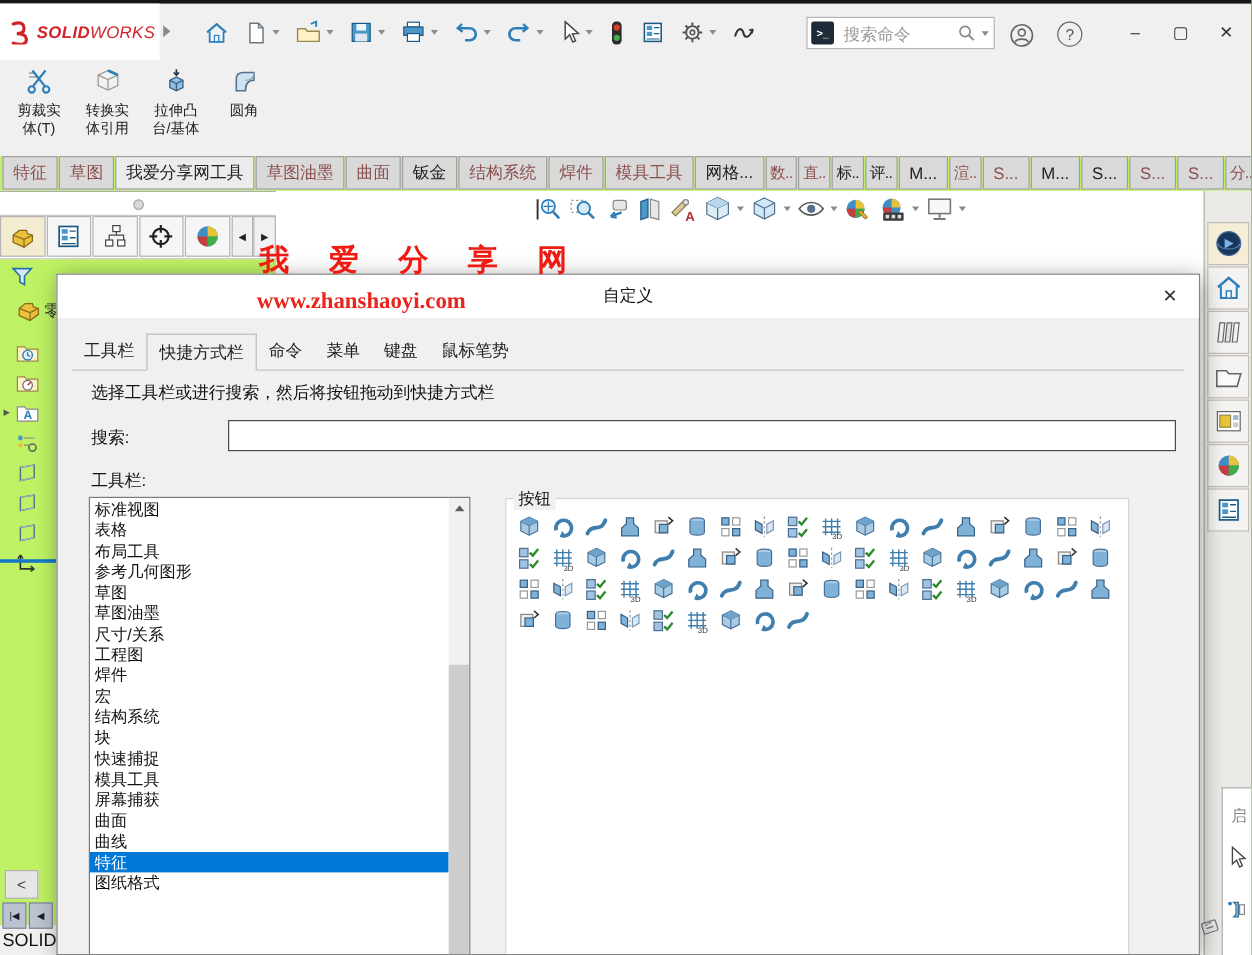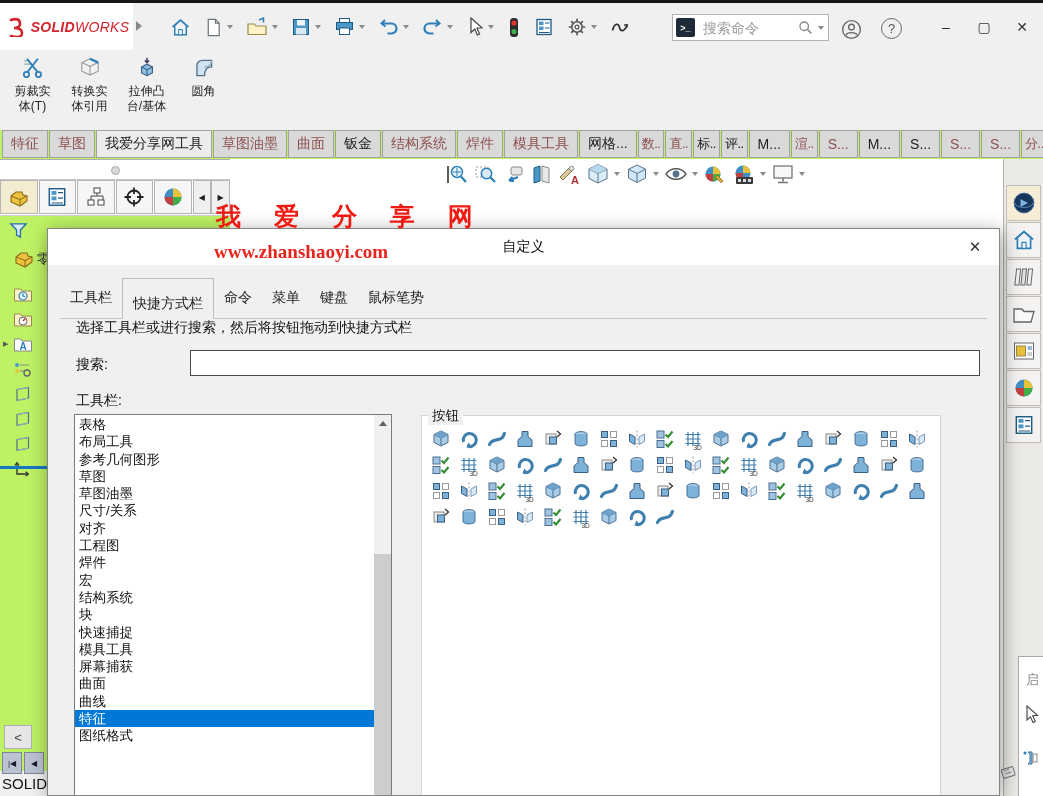--- a/index.html
+++ b/index.html
@@ -77,21 +77,21 @@
   .wm2{position:absolute;left:214px;top:241px;font-size:19px;font-weight:bold;color:#e8241c;
        font-family:"Liberation Serif","DejaVu Serif",serif;z-index:60;white-space:nowrap;}
   
   .dialog{position:absolute;left:47px;top:228px;width:953px;height:568px;background:#f0f0f0;
           border:1px solid #848484;box-sizing:border-box;box-shadow:2px 4px 18px rgba(0,0,0,.4);z-index:40;overflow:hidden;}
   .dlg-title{height:36px;background:#fff;display:flex;align-items:center;padding:0 14px;font-size:14px;color:#111;justify-content:center;}
   .dlg-close{position:absolute;right:8px;top:5px;width:32px;height:26px;display:flex;align-items:center;
              justify-content:center;font-size:15px;color:#333;}
   .dlg-tabs{position:absolute;left:12px;top:49px;right:12px;display:flex;border-bottom:1px solid #c4c4c4;align-items:center;}
   .dtab{padding:4px 10px 5px;font-size:14px;color:#222;}
-  .dtab.active{background:#f0f0f0;border:1px solid #bcbcbc;border-bottom:1px solid #f0f0f0;margin-bottom:-1px;padding-top:16px;}
+  .dtab.active{background:#f0f0f0;border:1px solid #bcbcbc;border-bottom:1px solid #f0f0f0;margin-bottom:-1px;padding-top:6px;}
   .dlg-instr{position:absolute;left:28px;top:90px;font-size:14px;color:#111;}
   .dlg-search-lbl{position:absolute;left:28px;top:127px;font-size:14px;color:#111;}
   .dlg-search{position:absolute;left:142px;top:121px;width:790px;height:26px;border:1px solid #4a4a4a;
               background:#fff;box-sizing:border-box;font-size:14px;padding:0 4px;outline:none;}
   .dlg-toolbars-lbl{position:absolute;left:28px;top:163px;font-size:14px;color:#111;}
   .listbox{position:absolute;left:26px;top:185px;width:318px;height:382px;background:#fff;
            border:1px solid #7a7a7a;box-sizing:border-box;overflow:hidden;}
   .listitems{position:absolute;left:0;top:1px;right:17px;bottom:0;overflow:hidden;}
   .litem{height:17.3px;line-height:17.3px;font-size:13.5px;color:#111;padding-left:4px;white-space:nowrap;}
   .litem.sel{color:#fff;}
@@ -606,27 +606,27 @@
         <div class="dtab">菜单</div>
         <div class="dtab">键盘</div>
         <div class="dtab">鼠标笔势</div>
       </div>
     <div class="dlg-instr">选择工具栏或进行搜索，然后将按钮拖动到快捷方式栏</div>
     <div class="dlg-search-lbl">搜索:</div>
     <input class="dlg-search" value="" style="">
     <div class="dlg-toolbars-lbl">工具栏:</div>
     <div class="listbox">
       <div class="listitems" id="listitems">
+          <div class="litem">标准视图</div>
           <div class="litem">表格</div>
           <div class="litem">布局工具</div>
           <div class="litem">参考几何图形</div>
           <div class="litem">草图</div>
           <div class="litem">草图油墨</div>
           <div class="litem">尺寸/关系</div>
-          <div class="litem">对齐</div>
           <div class="litem">工程图</div>
           <div class="litem">焊件</div>
           <div class="litem">宏</div>
           <div class="litem">结构系统</div>
           <div class="litem">块</div>
           <div class="litem">快速捕捉</div>
           <div class="litem">模具工具</div>
           <div class="litem">屏幕捕获</div>
           <div class="litem">曲面</div>
           <div class="litem">曲线</div>

